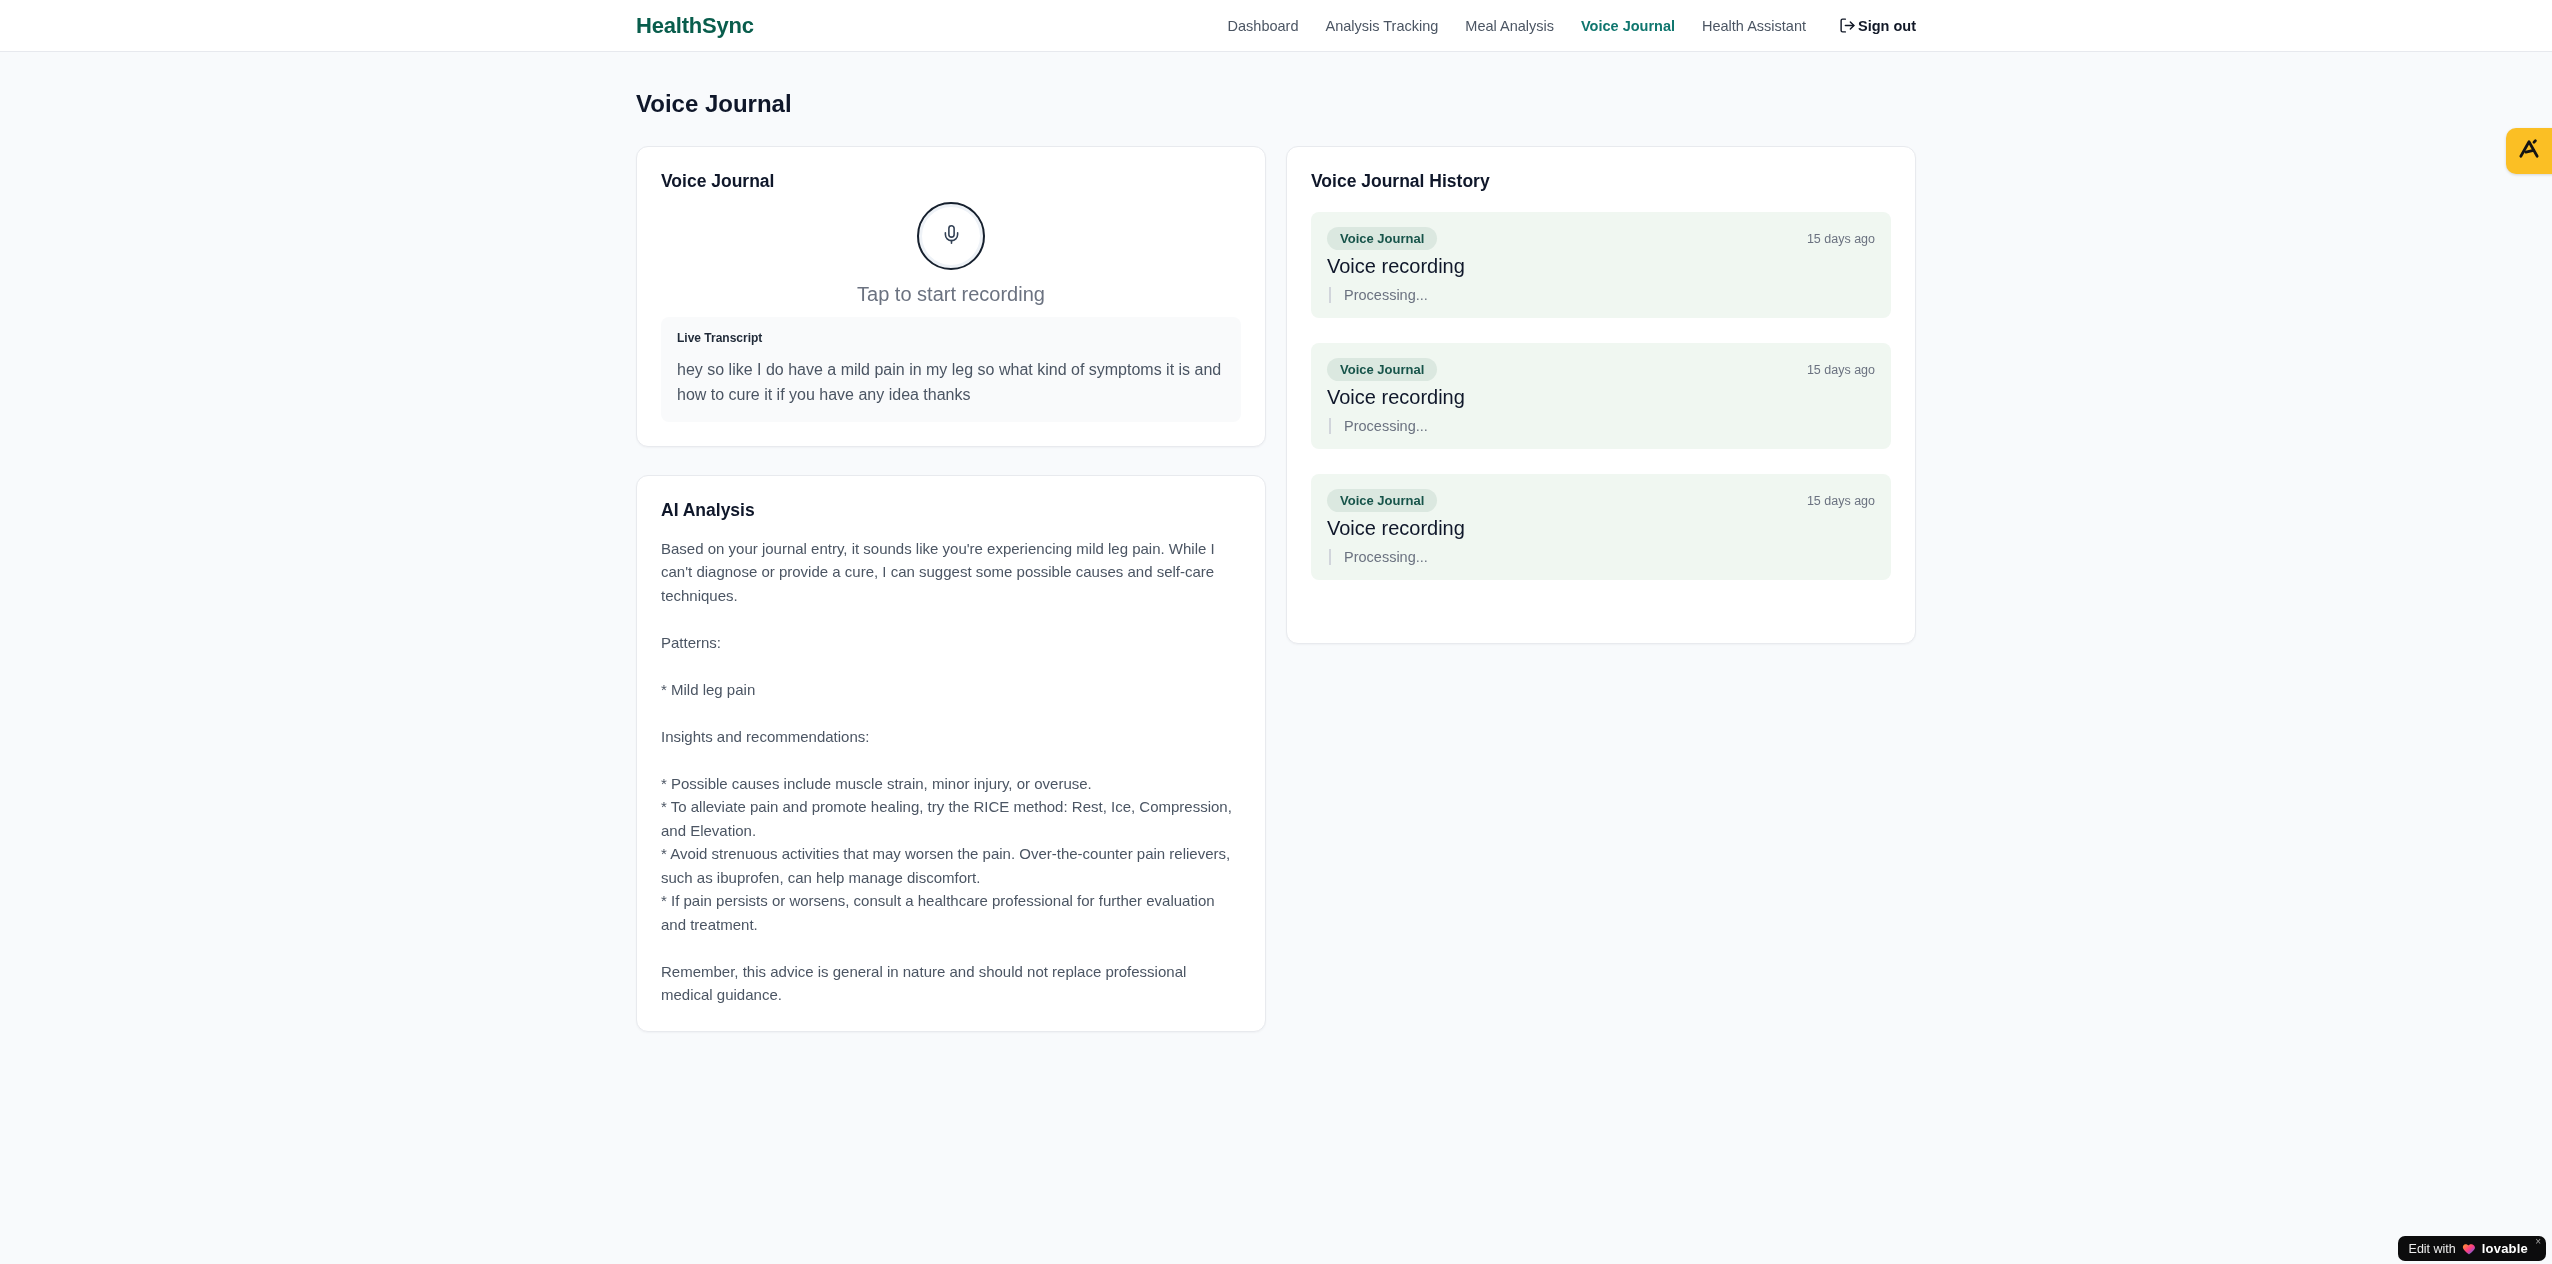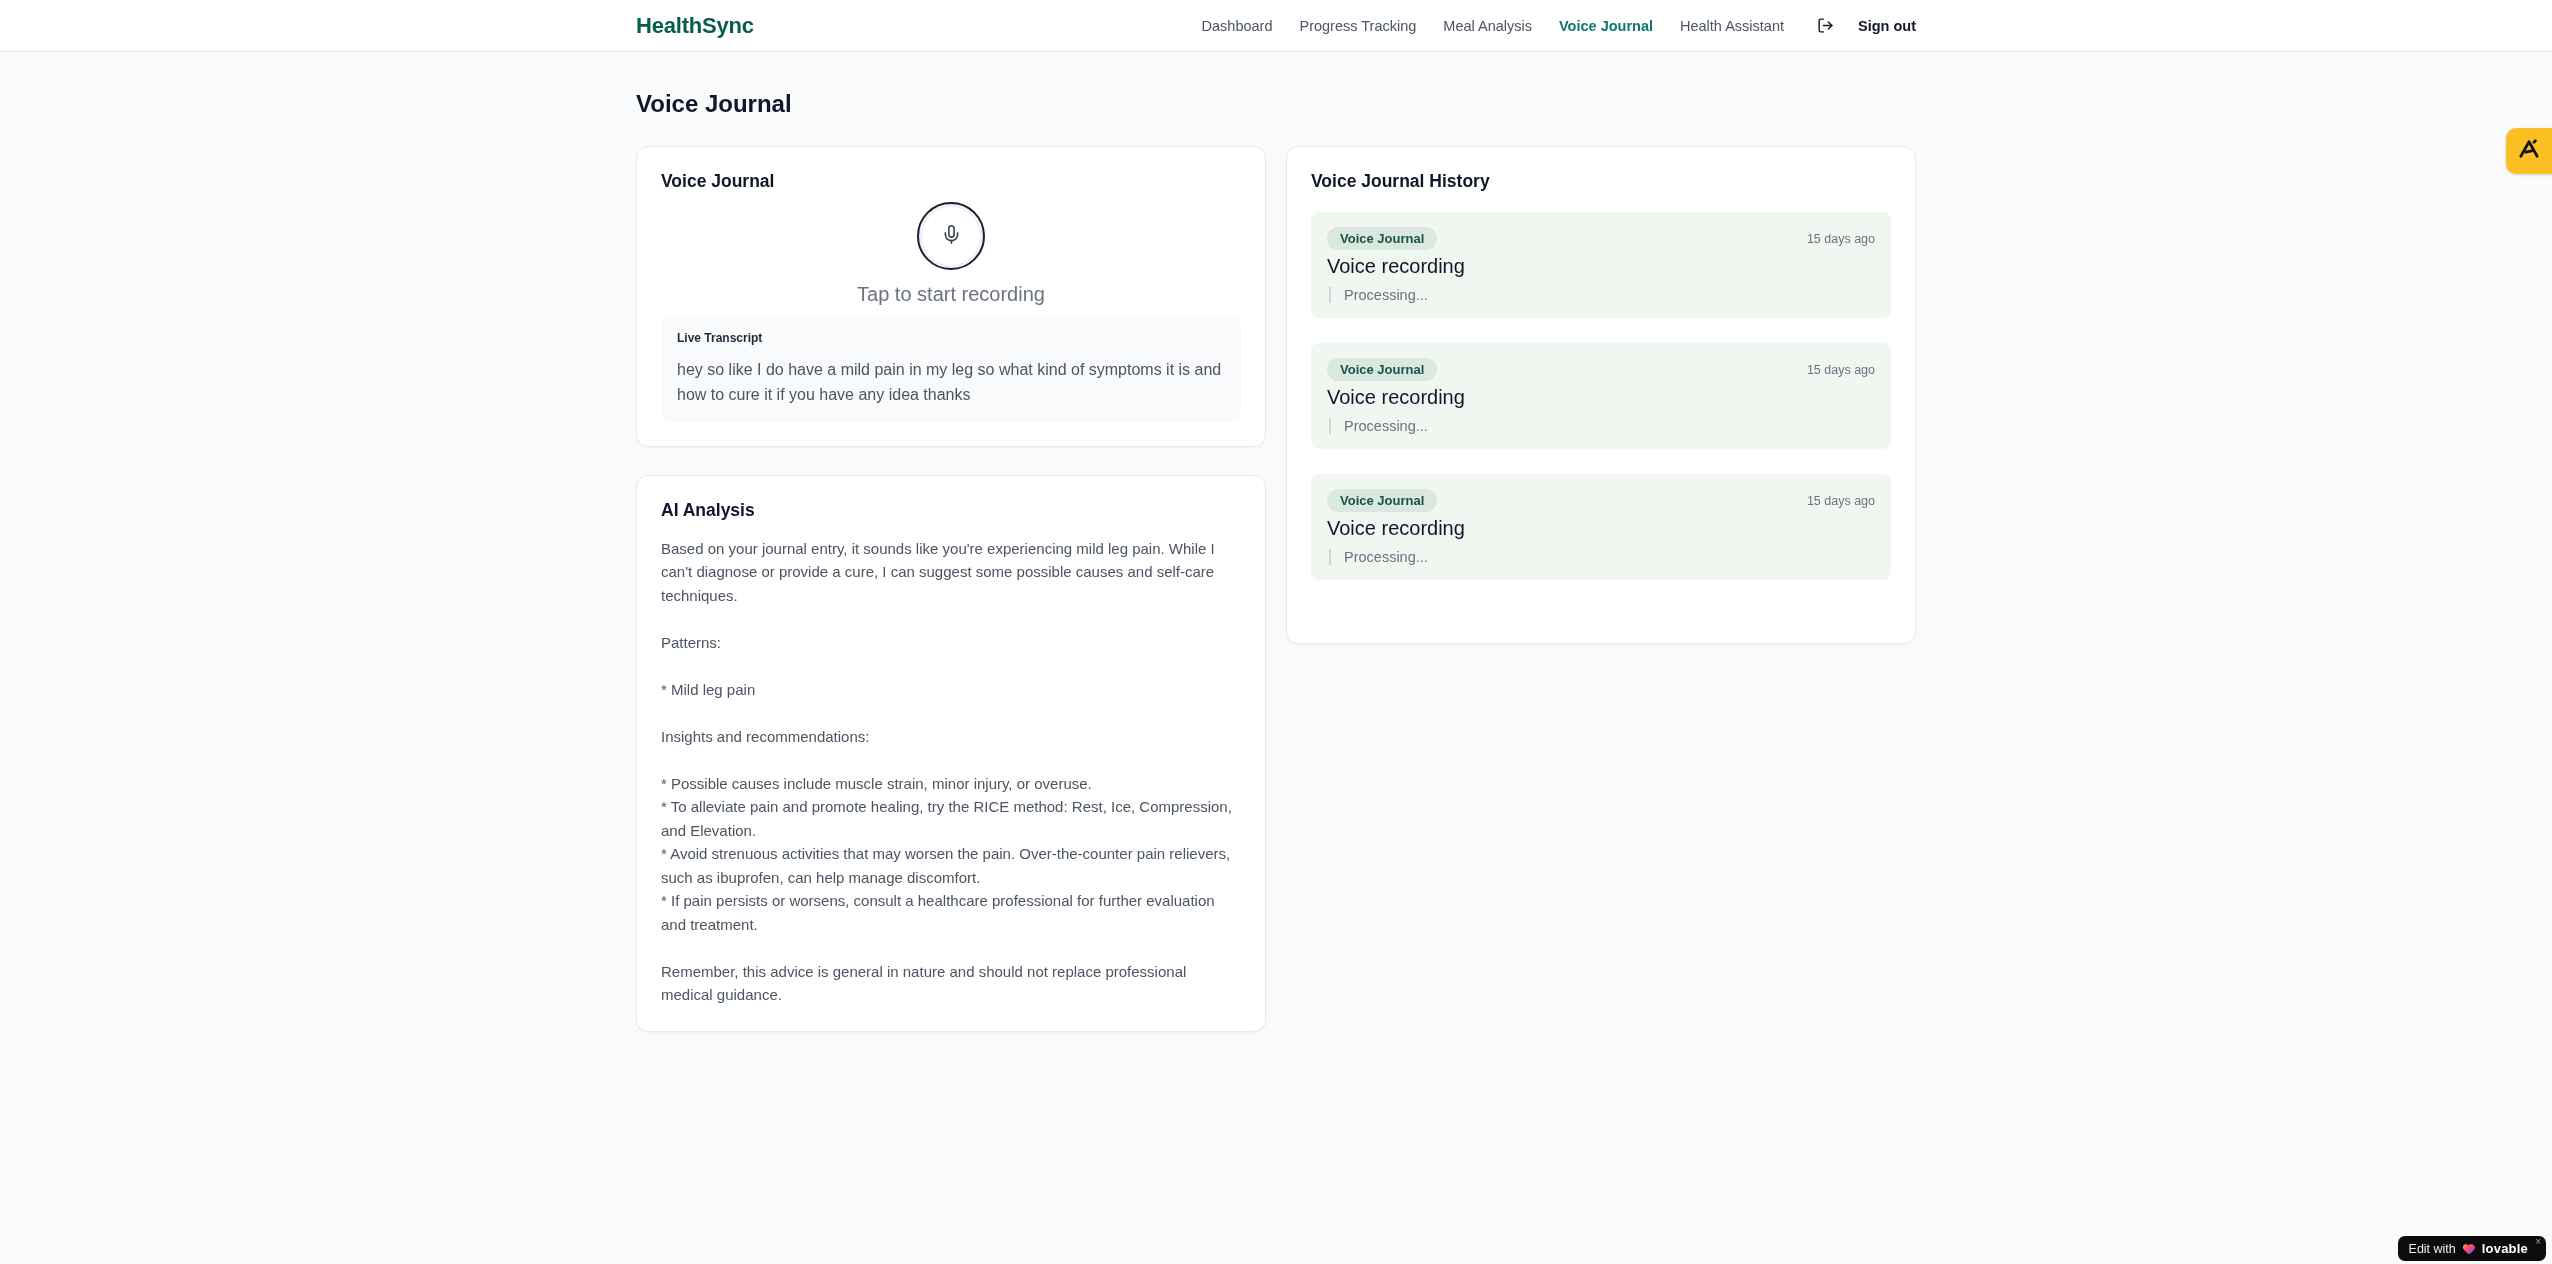--- a/index.html
+++ b/index.html
@@ -17,21 +17,21 @@
     display:flex; align-items:center;
   }
   .container { width:1280px; margin:0 auto; }
   .header-inner { display:flex; align-items:center; justify-content:space-between; }
   .logo { font-size:22px; font-weight:700; color:#095d4c; letter-spacing:-.2px; cursor:pointer; }
   .nav { display:flex; align-items:center; gap:27px;text-align:center; }
   .nav a {
     font-size:14.5px; color:#4b5563; text-decoration:none; cursor:pointer; white-space:nowrap;
   }
   .nav a.active { color:#0f766e; font-weight:600; }
-  .signout { display:flex; align-items:center; gap:24px; margin-left:6px; cursor:pointer; }
+  .signout { display:flex; align-items:center; gap:2px; margin-left:6px; cursor:pointer; }
   .signout svg { display:block; }
   .signout-label { font-size:14.5px; font-weight:600; color:#111827; }
 
   
   .main { padding-top:38px; }
   .page-title { font-size:24px; font-weight:700; color:#0f172a; margin-bottom:28px; }
   .grid { display:grid; grid-template-columns:630px 630px; gap:20px; align-items:start; }
 
   .card {
     background:#ffffff; border:1px solid #e8eaee; border-radius:12px;
@@ -101,21 +101,21 @@
   }
 </style>
 </head>
 <body>
 
 <header class="header">
   <div class="container header-inner">
     <div class="logo">HealthSync</div>
     <nav class="nav">
       <a>Dashboard</a>
-      <a>Progress Tracking</a>
+      <a>Analysis Tracking</a>
       <a>Meal Analysis</a>
       <a class="active">Voice Journal</a>
       <a>Health Assistant</a>
       <div class="signout">
         <span>
           <svg width="17" height="17" viewBox="0 0 24 24" fill="none" stroke="#111827" stroke-width="2" stroke-linecap="round" stroke-linejoin="round">
             <path d="M9 21H5a2 2 0 0 1-2-2V5a2 2 0 0 1 2-2h4"></path>
             <polyline points="16 17 21 12 16 7"></polyline>
             <line x1="21" y1="12" x2="9" y2="12"></line>
           </svg>

